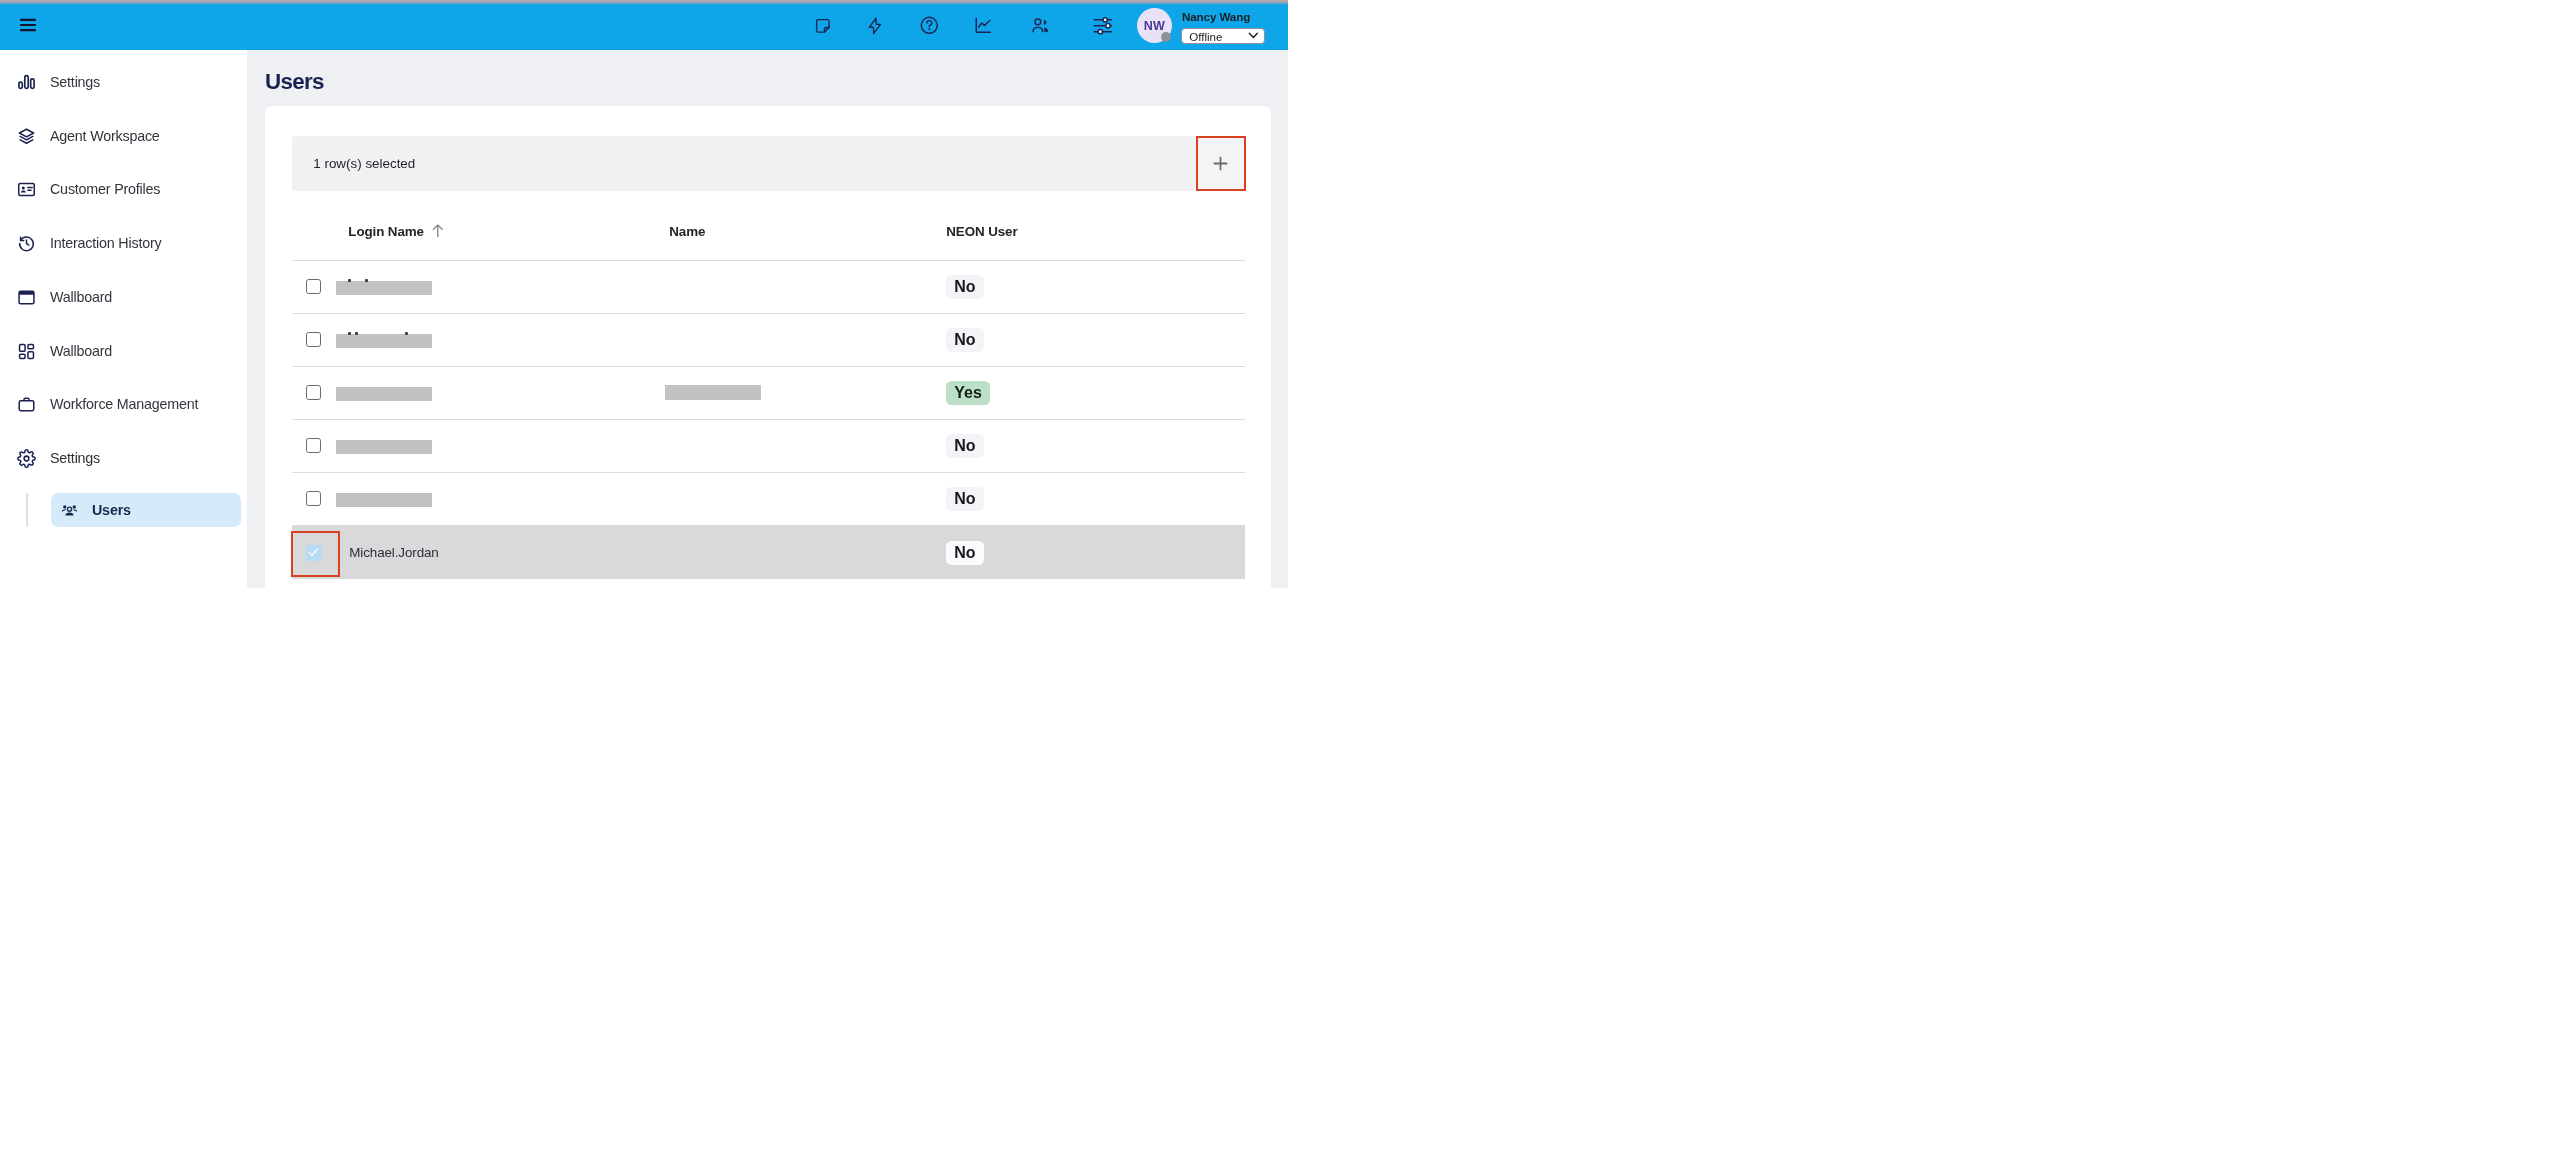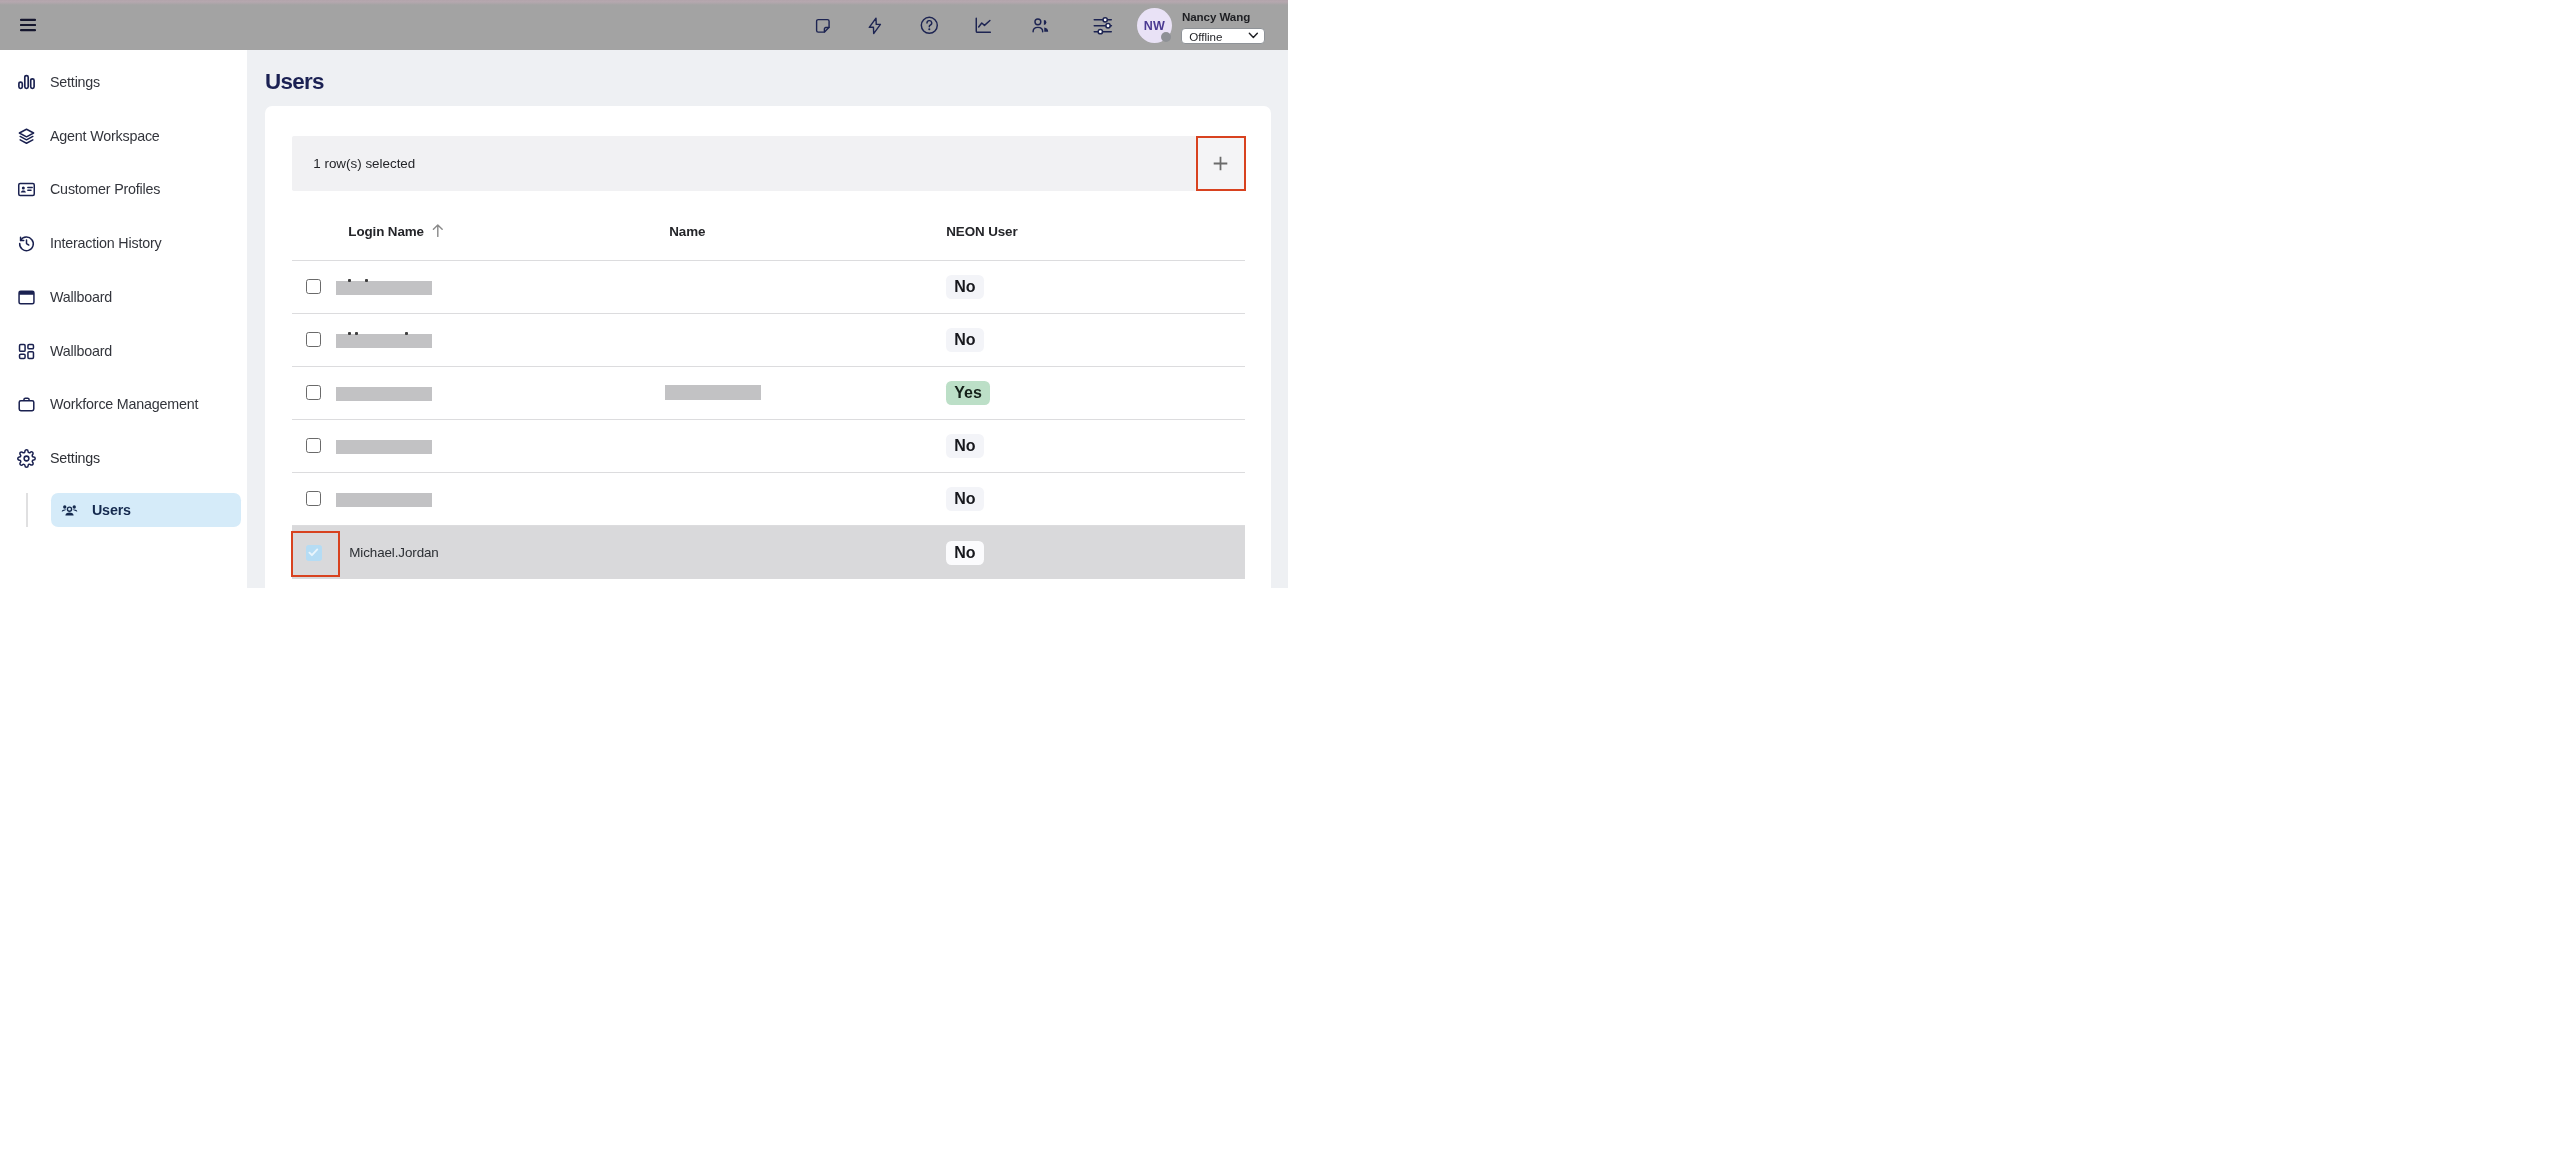--- a/index.html
+++ b/index.html
@@ -3,21 +3,21 @@
 <meta charset="utf-8">
 <style>
   * { margin:0; padding:0; box-sizing:border-box; }
   html,body { width:1288px; height:588px; overflow:hidden; }
   body { font-family:"Liberation Sans", sans-serif; background:#ffffff; position:relative; }
 
   .top-edge { position:absolute; left:0; top:0; width:1288px; height:4.5px;
     background:linear-gradient(180deg, #b2a4ab 0%, #b6a8af 35%, rgba(255,255,255,0) 100%); z-index:50; }
 
   
-  .topbar { position:absolute; left:0; top:0; width:1288px; height:50px; background:#a3a3a3; z-index:5; }
+  .topbar { position:absolute; left:0; top:0; width:1288px; height:50px; background:#0ea5e9; z-index:5; }
   .hamburger { position:absolute; left:19.7px; top:17px; width:16px; height:16px; background:none; border:none; cursor:pointer; }
   .hamburger svg { display:block; }
   .tb-btn { position:absolute; top:15px; width:21.5px; height:21.5px; background:none; border:none; cursor:pointer; padding:0; }
   .tb-btn svg { display:block; margin:auto; }
   .avatar { position:absolute; left:1137px; top:8px; width:35px; height:35px; border-radius:50%;
     background:#e9e2f6; display:flex; align-items:center; justify-content:center;
     font-weight:bold; font-size:12.5px; color:#4b3a92; letter-spacing:0.3px; cursor:pointer; }
   .status-dot { position:absolute; left:24px; top:24px; width:10.3px; height:10.3px; border-radius:50%; background:#8e9196; }
   .user-name { position:absolute; left:1182px; top:10.3px; font-size:11.6px; font-weight:bold; color:#1e1f23; letter-spacing:-0.1px; }
   .status-select { position:absolute; left:1181px; top:28px; width:84px; height:16px;

